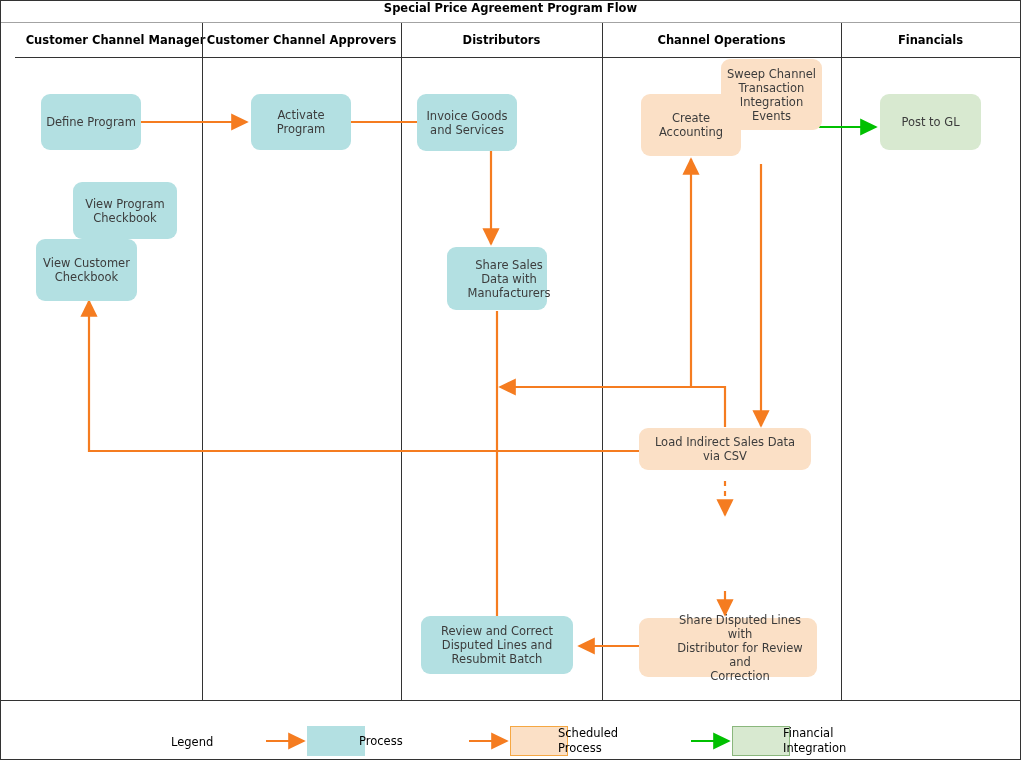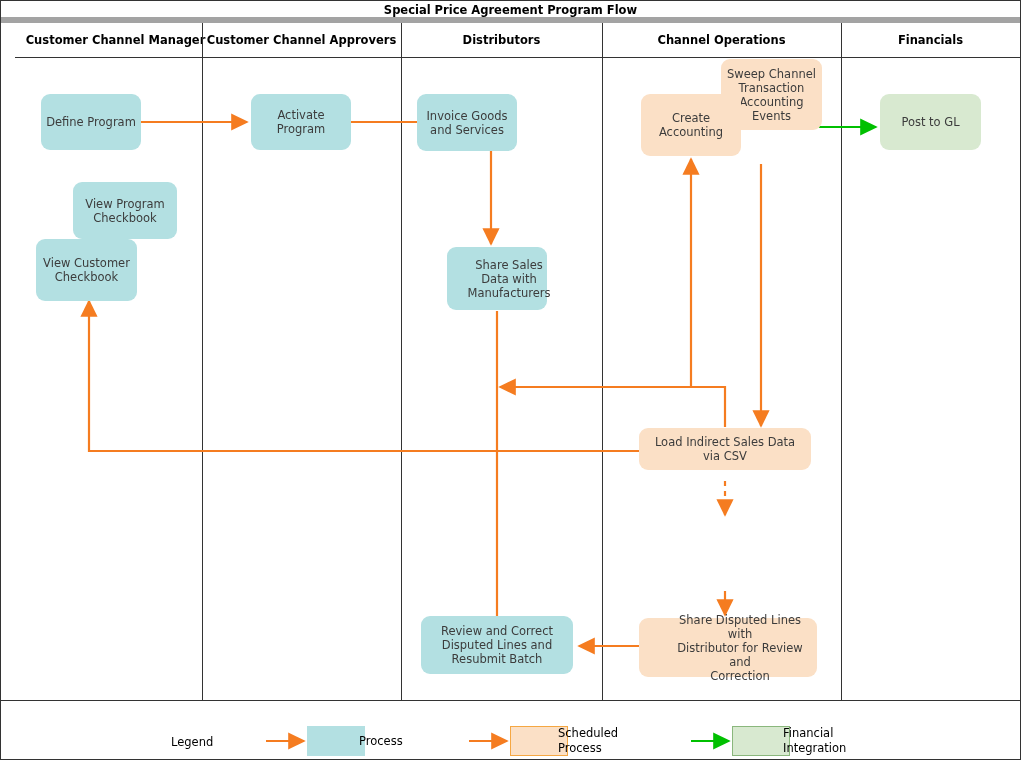--- a/index.html
+++ b/index.html
@@ -1,22 +1,22 @@
 <!DOCTYPE html>
 <html><head>
 <meta charset="utf-8">
 <style>
   html,body{margin:0;padding:0;background:#ffffff;}
   body{font-family:"DejaVu Sans",sans-serif;}
   #page{position:relative;width:1021px;height:760px;overflow:hidden;background:#fff;
         box-sizing:border-box;border:1px solid #333;}
   
   .title-bar{position:absolute;left:0;top:0;width:1019px;height:22px;
-        border-bottom:6px solid #a3a3a3;box-sizing:border-box;
-        display:flex;align-items:flex-end;justify-content:center;}
+        border-bottom:1px solid #a3a3a3;box-sizing:border-box;
+        display:flex;align-items:flex-start;justify-content:center;}
   .title-bar span{font-size:11.5px;font-weight:bold;color:#000;}
   .lane-head{position:absolute;top:22px;height:35px;box-sizing:border-box;
         border-bottom:1px solid #333;display:flex;align-items:center;justify-content:center;}
   .lane-head span{font-size:11.5px;font-weight:bold;color:#000;text-align:center;}
   .lane-div{position:absolute;top:22px;width:1px;background:#333;}
   .bottom-div{position:absolute;left:0;width:1019px;height:1px;background:#333;}
   
   .node{position:absolute;box-sizing:border-box;border-radius:9px;
         display:flex;align-items:center;justify-content:center;text-align:center;
         font-size:11.5px;line-height:14px;color:#3c3c3c;padding:2px 4px;}
@@ -135,21 +135,21 @@
 
   <div class="node proc" style="left:420px;top:615px;width:152px;height:58px;">
     <span style="white-space:pre-line;">Review and Correct
 Disputed Lines and
 Resubmit Batch</span>
   </div>
 
   <div class="node sched" style="left:720px;top:58px;width:101px;height:71px;">
     <span style="white-space:pre-line;">Sweep Channel
 Transaction
-Accounting
+Integration
 Events</span>
   </div>
 
   <div class="node sched" style="left:640px;top:93px;width:100px;height:62px;">
     <span style="white-space:pre-line;">Create
 Accounting</span>
   </div>
 
   <div class="node sched" style="left:638px;top:427px;width:172px;height:42px;">
     <span style="white-space:pre-line;">Load Indirect Sales Data

